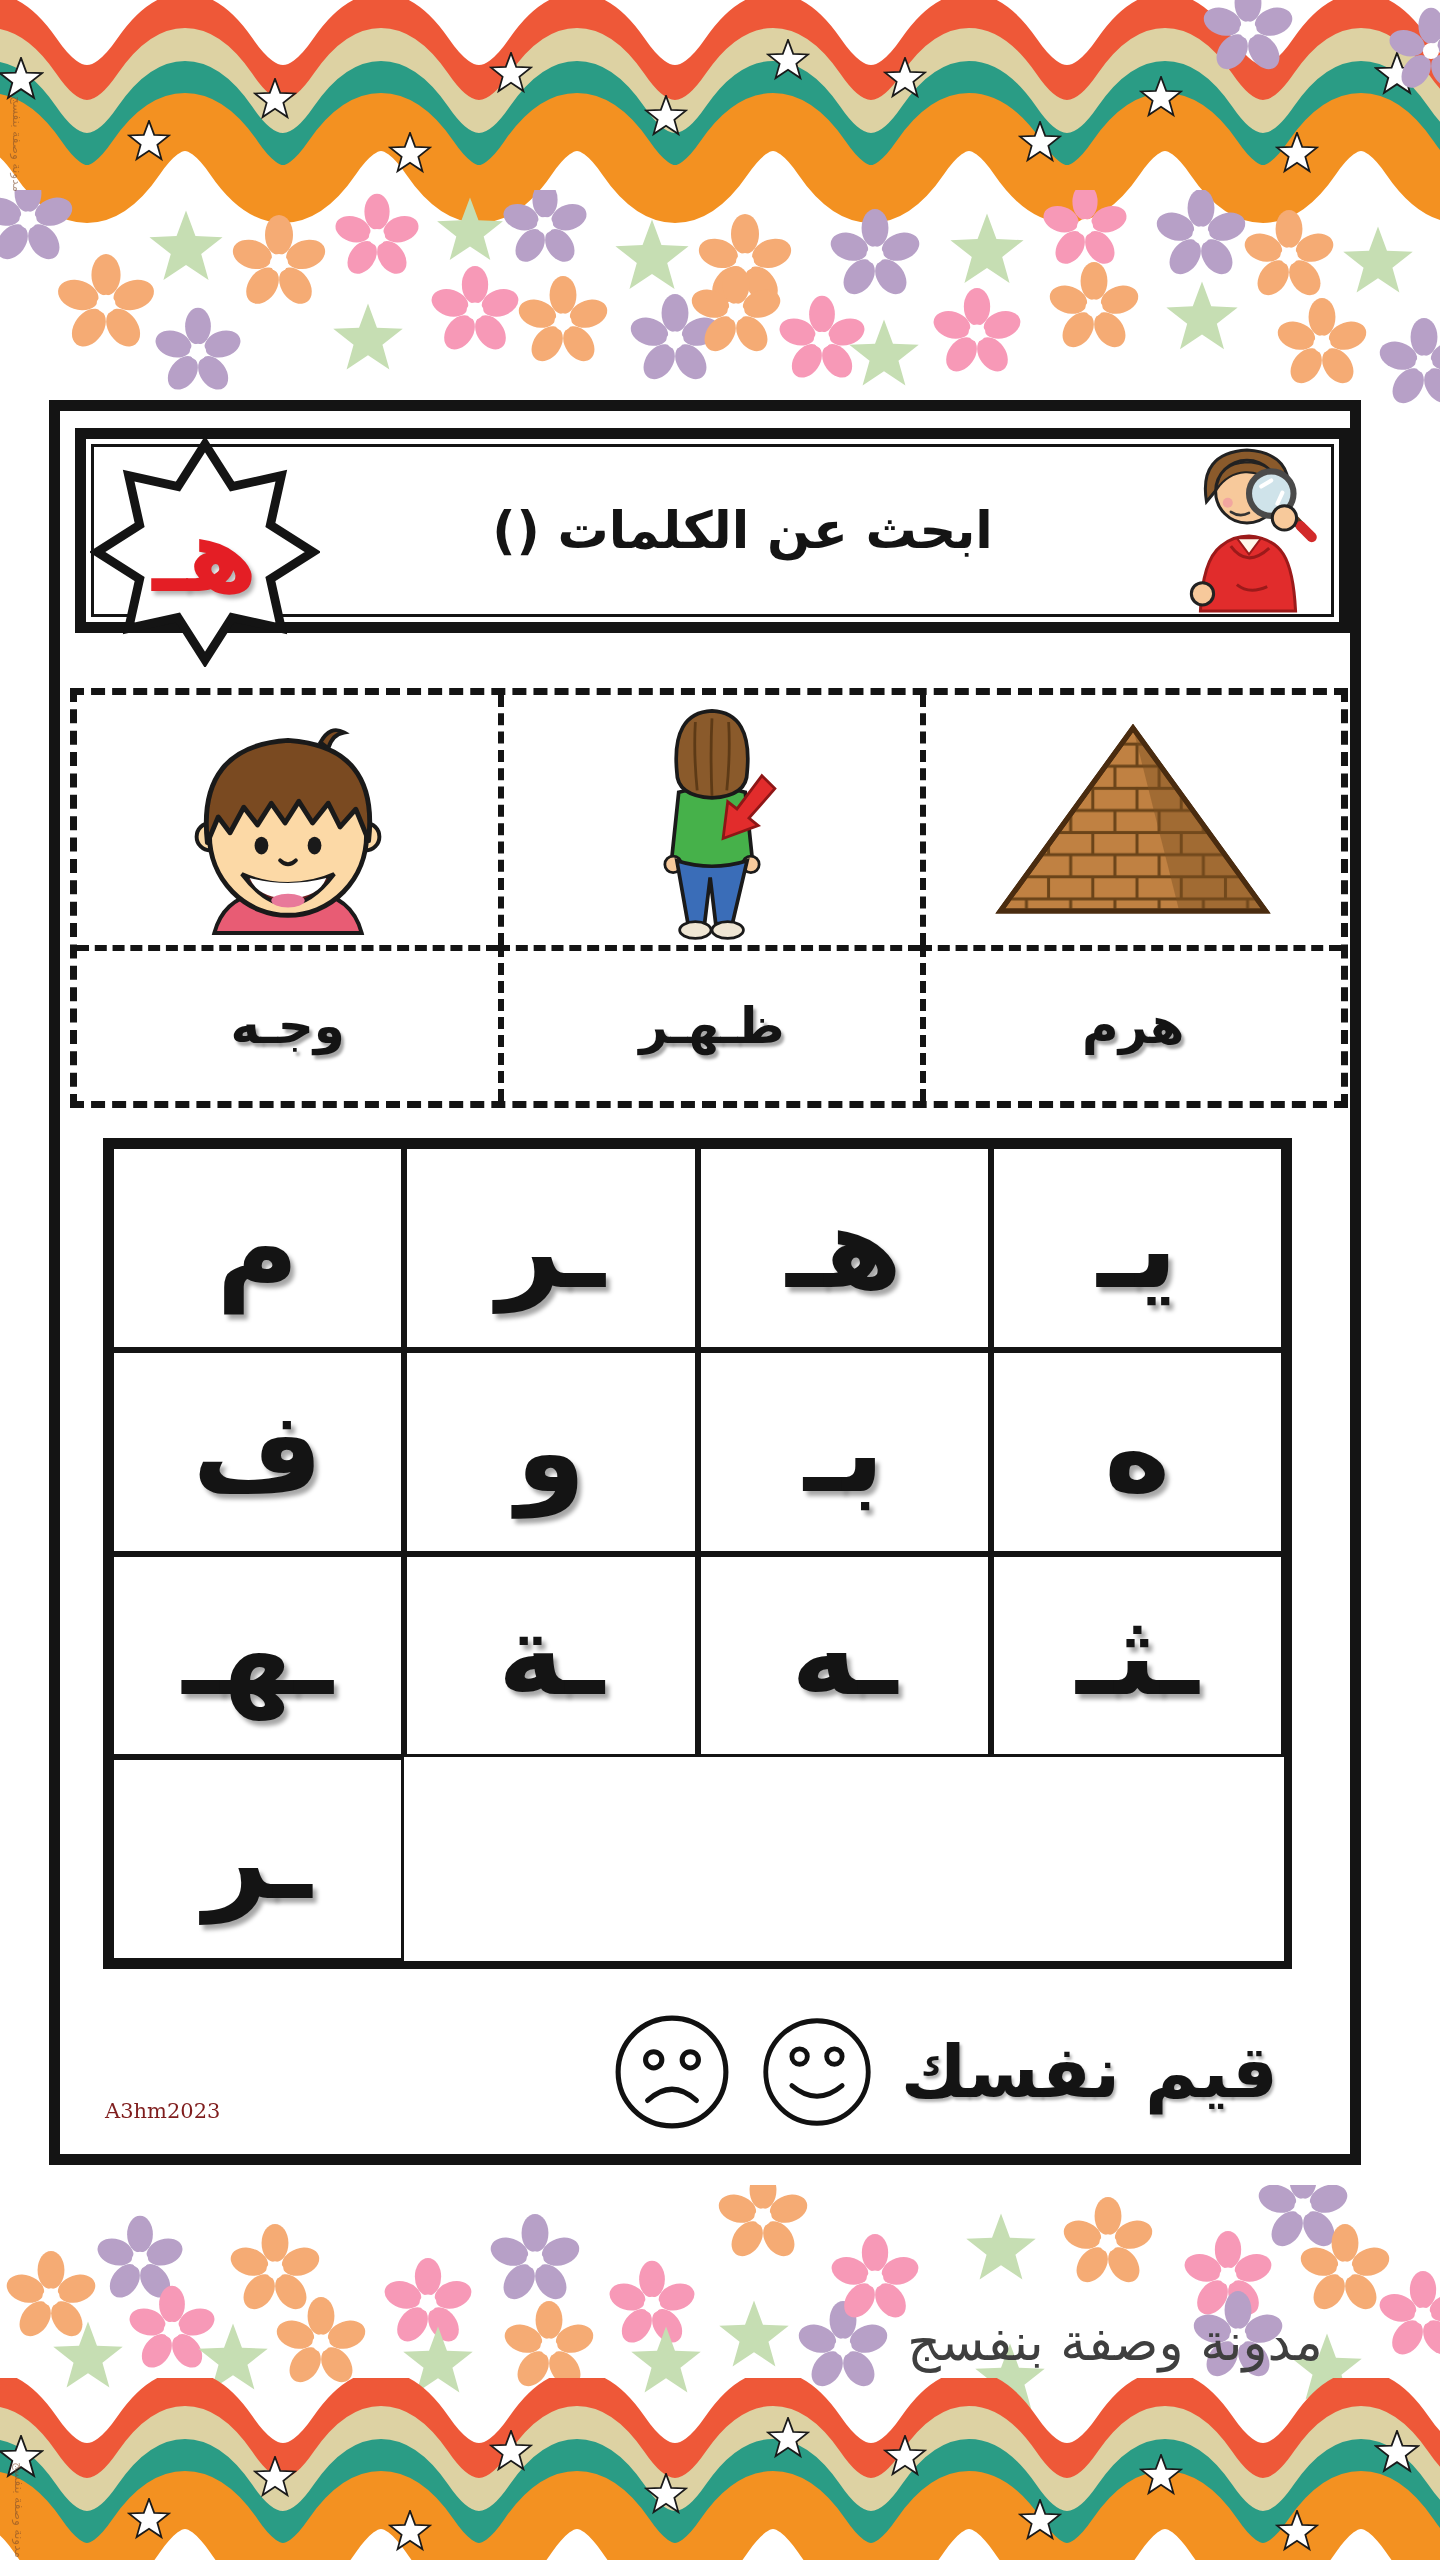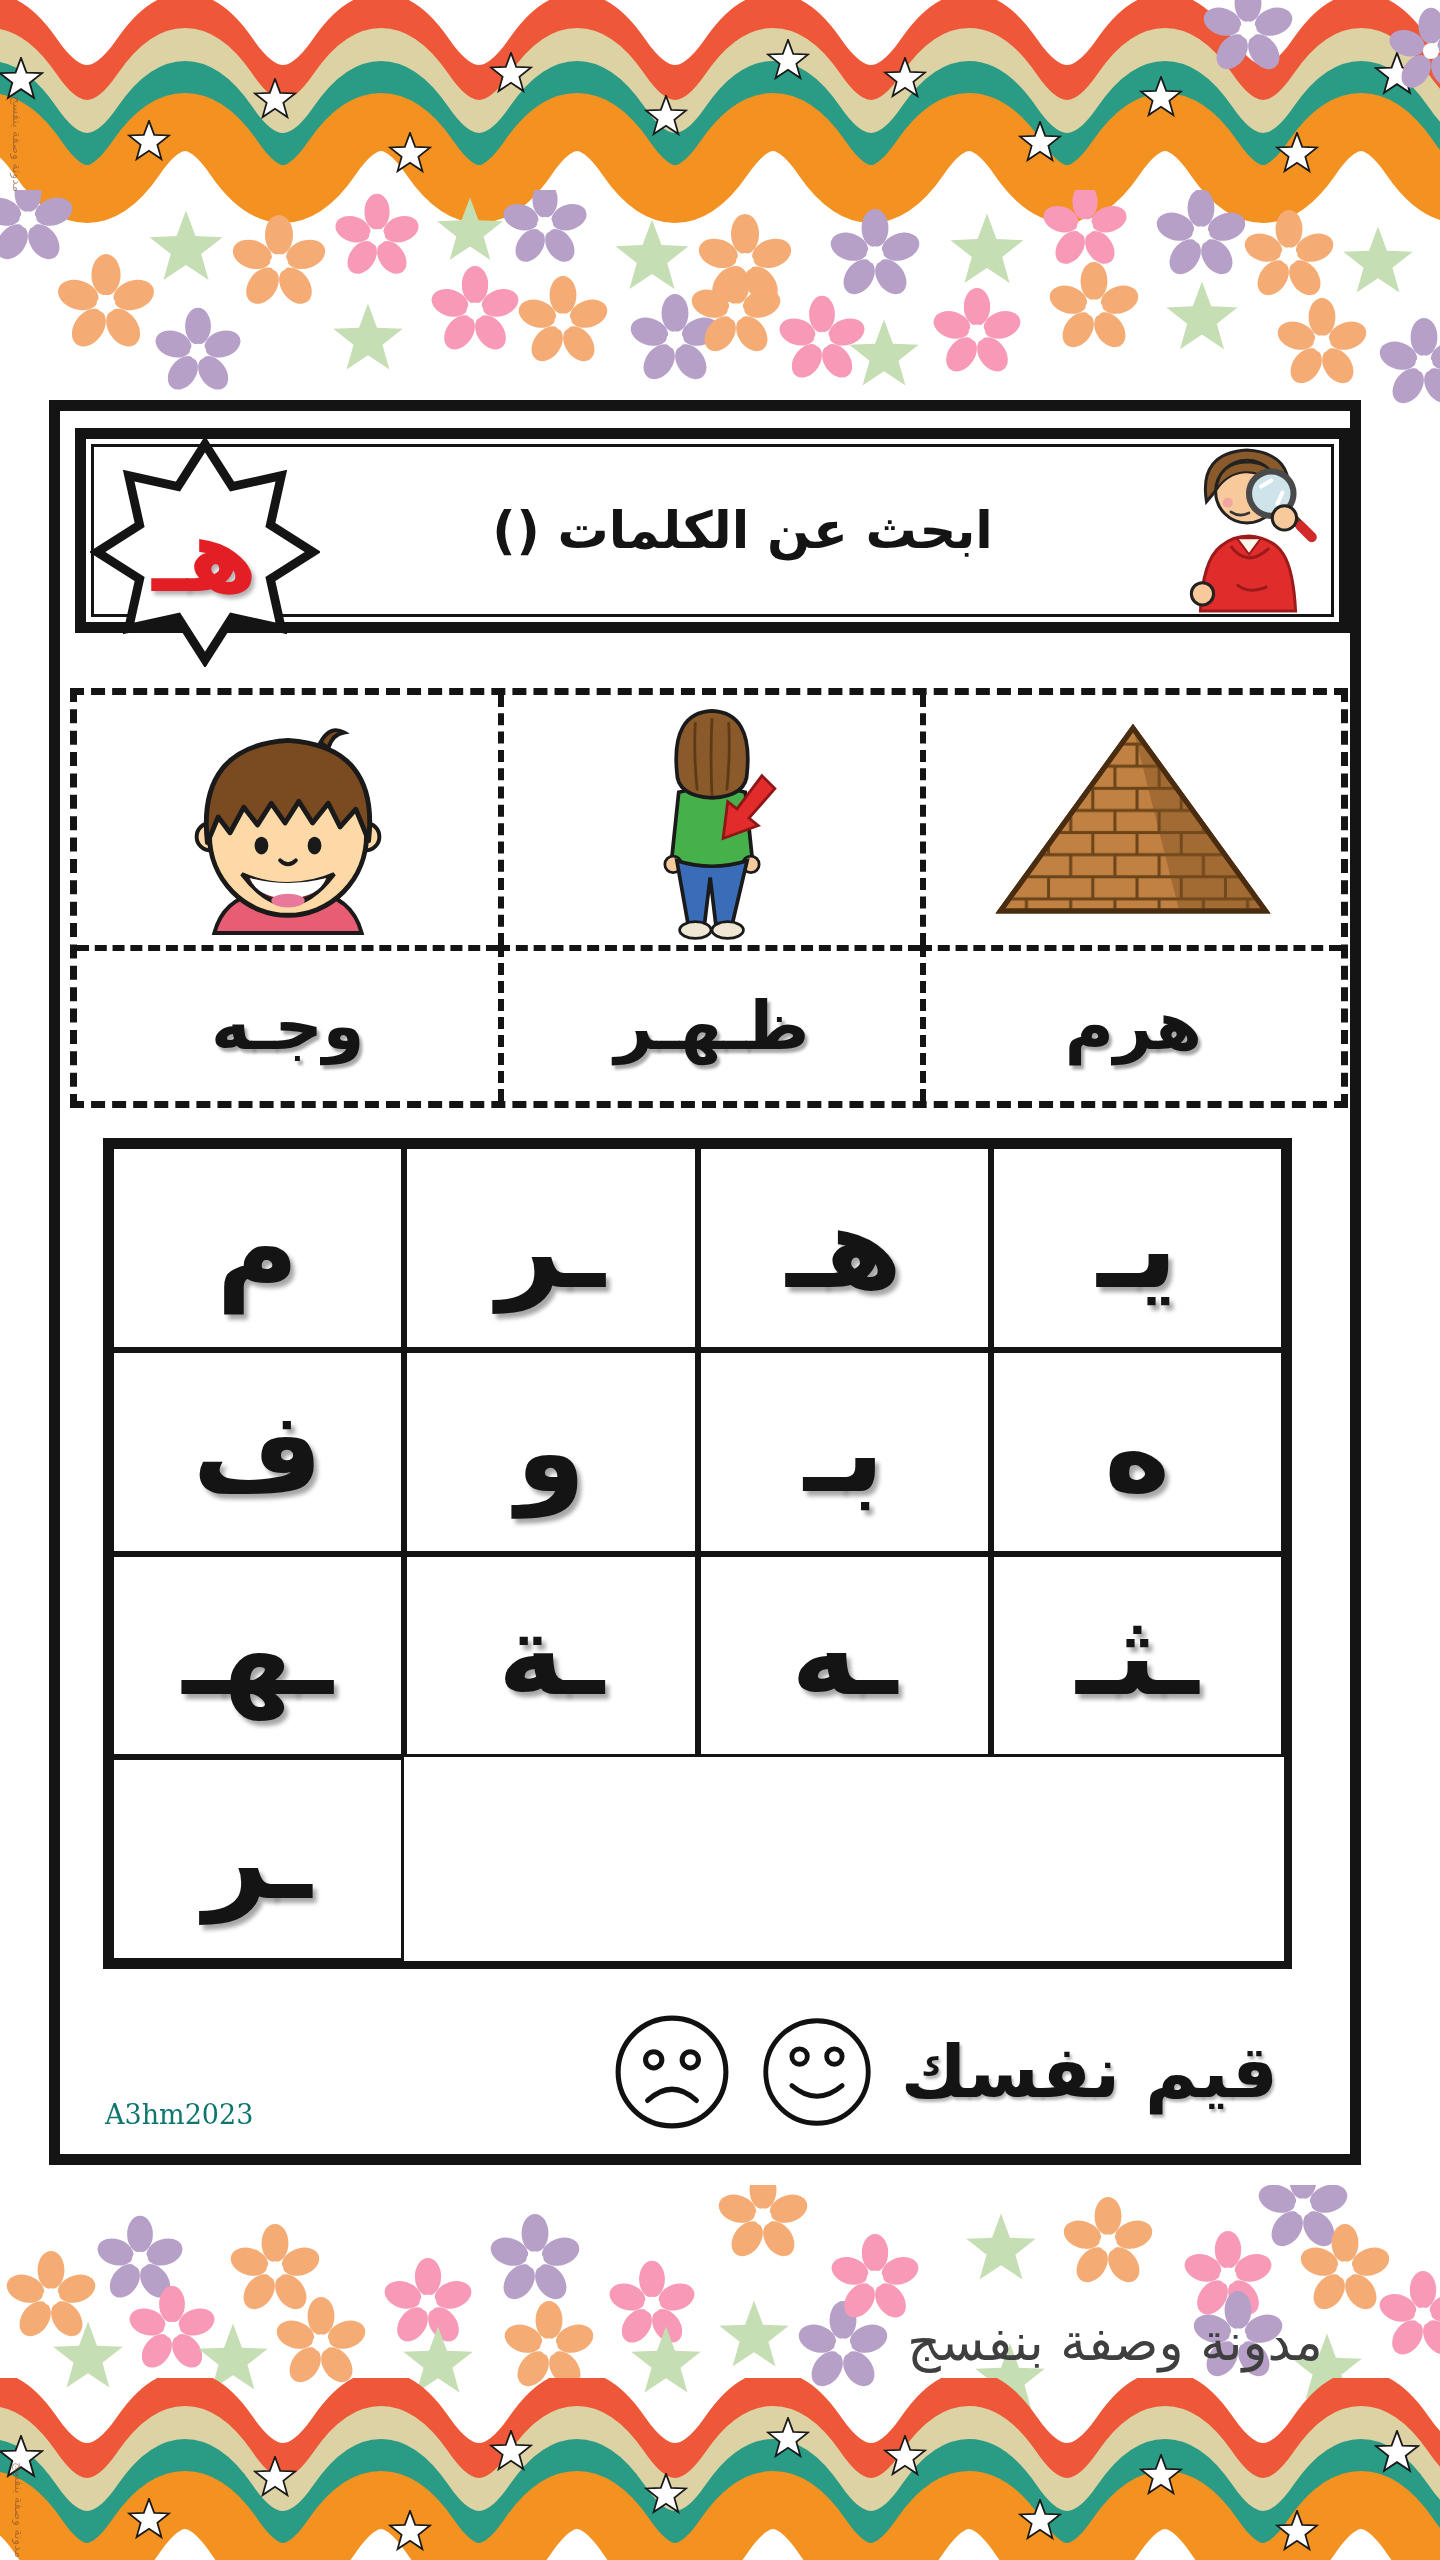--- a/index.html
+++ b/index.html
@@ -35,38 +35,38 @@
         text-shadow:3px 4px 4px rgba(0,0,0,.3);padding-top:6px;}
   .detective{position:absolute;left:1112px;top:30px;z-index:5;}
 
   
   .match-table{position:absolute;left:10px;top:277px;width:1278px;height:420px;
         border:7px dashed #141414;box-sizing:border-box;
         display:grid;grid-template-columns:1fr 1fr 1fr;grid-template-rows:250px 1fr;}
   .mcell{display:flex;align-items:center;justify-content:center;box-sizing:border-box;}
   .mcell.colsep{border-left:6px dashed #141414;}
   .mcell.rowsep{border-top:6px dashed #141414;}
-  .word{direction:rtl;font-size:67px;font-weight:bold;line-height:1;
+  .word{direction:rtl;font-size:50px;font-weight:bold;line-height:1;
         text-shadow:3px 4px 3px rgba(0,0,0,.35);}
 
   
   .lgrid{position:absolute;left:43px;top:727px;width:1189px;height:831px;
         border:8px solid #141414;box-sizing:border-box;
         display:grid;grid-template-columns:repeat(4,1fr);grid-template-rows:repeat(4,1fr);}
   .lcell{border:3px solid #141414;display:flex;align-items:center;justify-content:center;
         direction:rtl;font-size:112px;font-weight:bold;line-height:1;
         text-shadow:4px 5px 4px rgba(0,0,0,.35);overflow:visible;}
 
   
   .eval{position:absolute;right:72px;top:1600px;display:flex;align-items:center;gap:26px;z-index:2;}
   .eval-label{direction:rtl;font-size:72px;font-weight:bold;white-space:nowrap;
         text-shadow:2px 3px 3px rgba(0,0,0,.3);}
 
   .credit{position:absolute;left:45px;top:1688px;font-family:"DejaVu Serif",serif;
-        font-size:27px;color:#0f766e;}
+        font-size:21px;color:#7f1d1d;}
 
   
   .watermark{position:absolute;left:865px;top:2312px;width:500px;direction:rtl;text-align:center;
         font-size:52px;color:#3f3f3f;z-index:3;}
   .side-mark{position:absolute;font-size:12px;color:#7a4a2b;opacity:.55;
         transform:rotate(90deg);transform-origin:left top;direction:rtl;z-index:6;white-space:nowrap;}
 </style>
 </head>
 <body>
 

